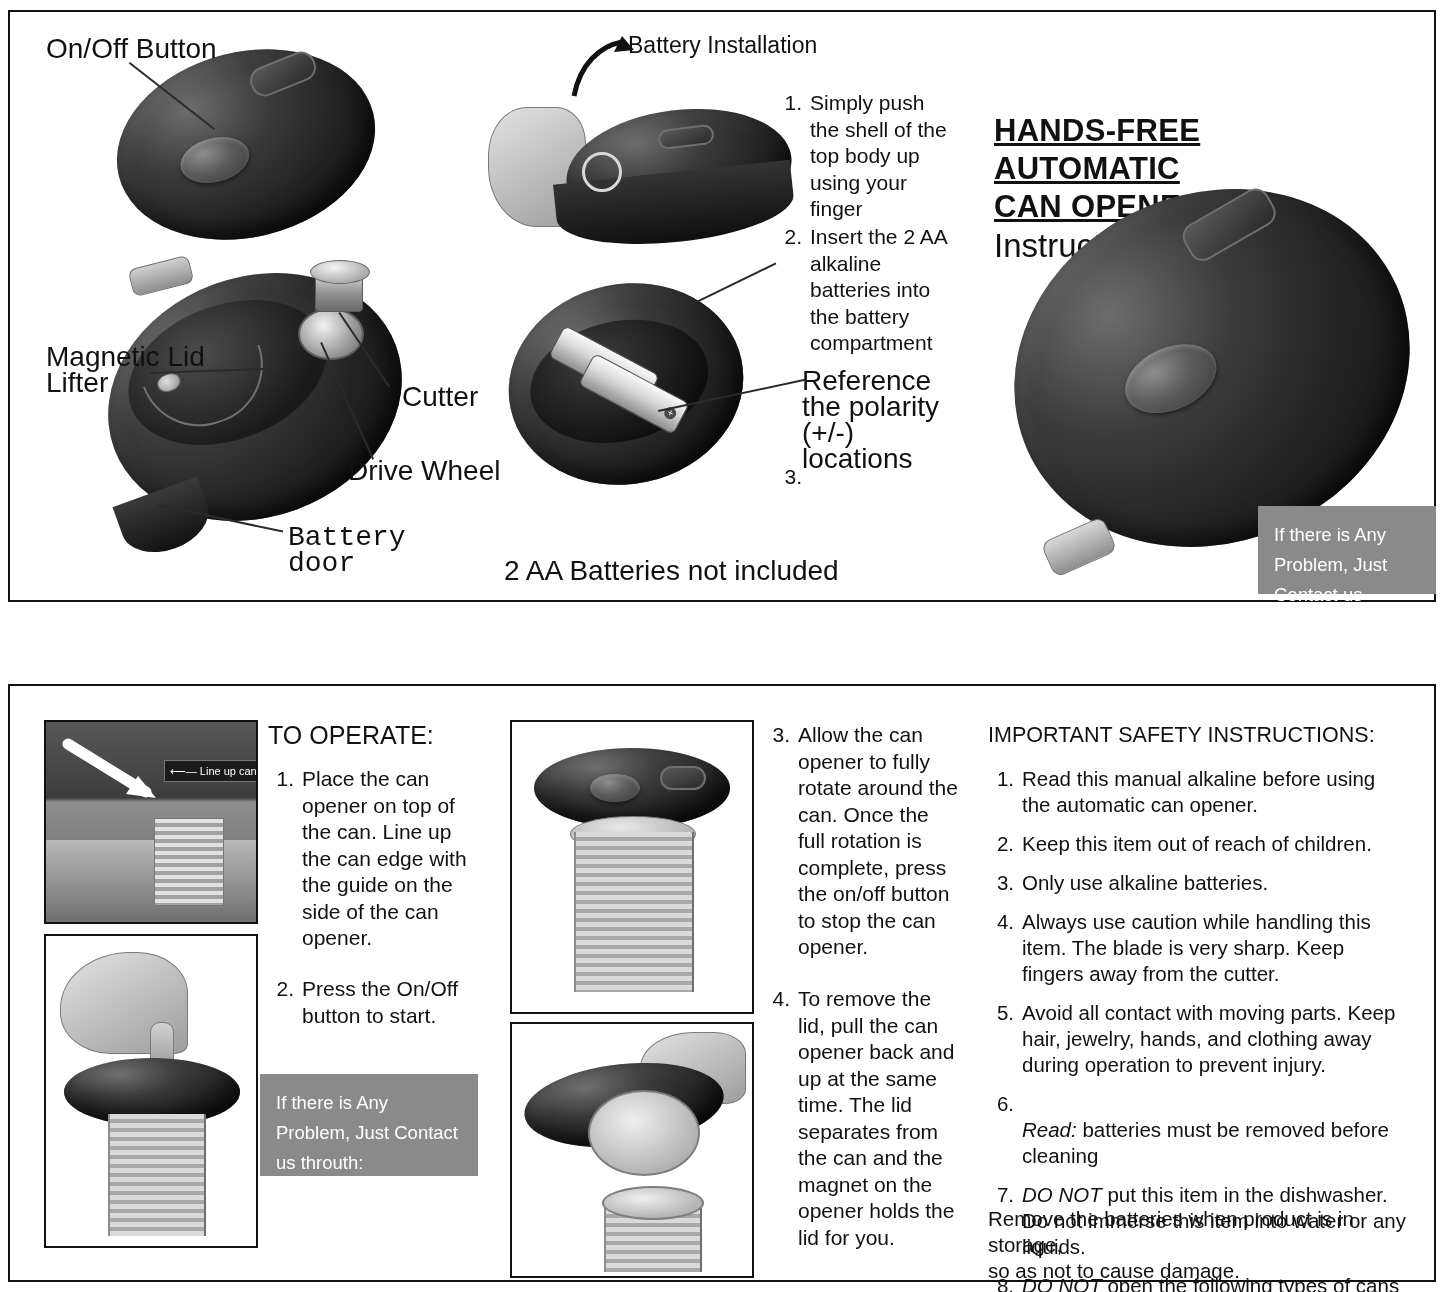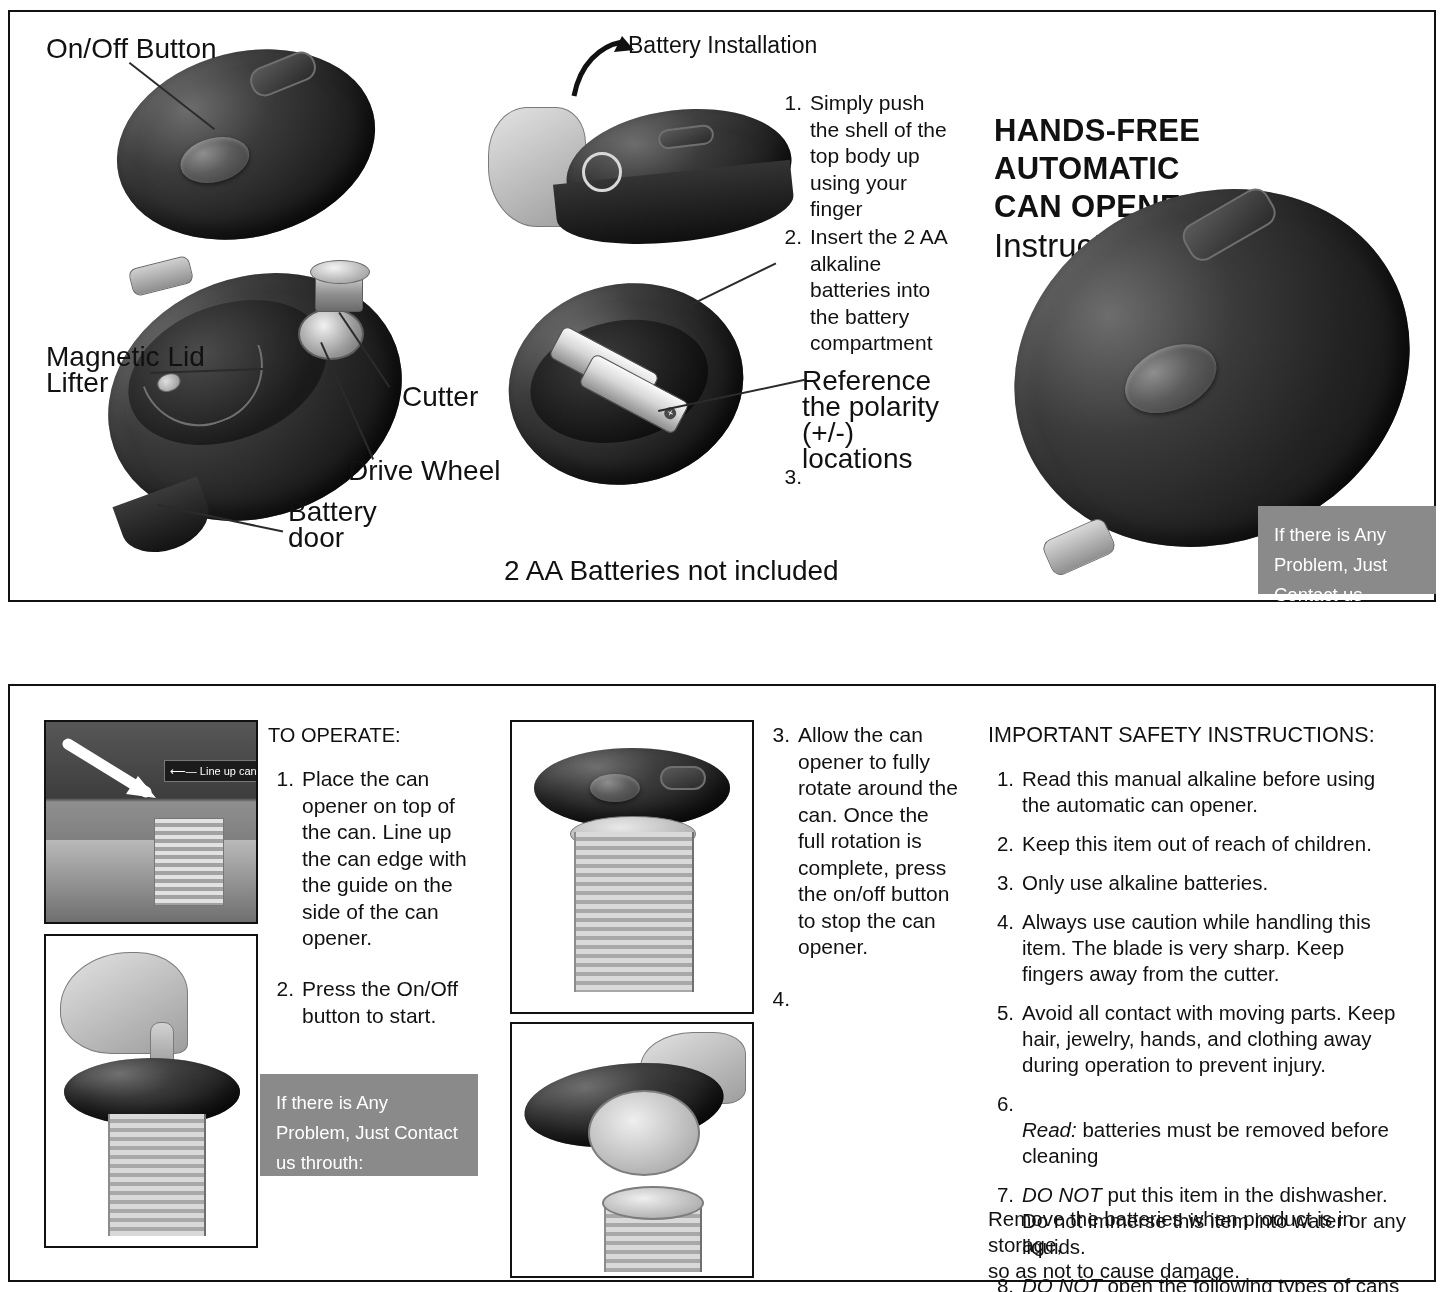--- a/index.html
+++ b/index.html
@@ -235,21 +235,21 @@
   <div class="lbl" style="left:36px; top:332px;">Magnetic Lid
 Lifter</div>
   <div class="leader" style="left:140px; top:360px; width:130px; transform:rotate(-2deg);"></div>
 
   <div class="lbl" style="left:392px; top:372px;">Cutter</div>
   <div class="leader" style="left:330px; top:300px; width:90px; transform:rotate(56deg);"></div>
 
   <div class="lbl" style="left:338px; top:446px;">Drive Wheel</div>
   <div class="leader" style="left:312px; top:330px; width:128px; transform:rotate(66deg);"></div>
 
-  <div class="lbl" style="left:278px; top:487px;">Battery
+  <div class="lbl" style="left:278px; top:513px;font-family:Liberation Mono, monospace;">Battery
 door</div>
   <div class="leader" style="left:148px; top:492px; width:128px; transform:rotate(12deg);"></div>
 
   <div class="lbl bold" style="left:618px; top:20px; font-size:23px;">Battery Installation</div>
   <svg class="arrow-svg" width="80" height="68" style="left:552px; top:22px;">
     <path d="M12 62 C 18 30, 38 12, 60 8" stroke="#111" stroke-width="5" fill="none"></path>
     <polygon points="60,2 72,16 52,18" fill="#111"></polygon>
   </svg>
 
   <div class="hand" style="left:478px; top:95px; width:96px; height:118px; border-radius:40% 30% 20% 50%;"></div>
@@ -288,21 +288,21 @@
   <div class="leader" style="left:672px; top:296px; width:104px; transform:rotate(-26deg);"></div>
 
   <ol class="steps" style="left:766px; top:452px; width:180px;">
     <li>
       <span class="num">3.</span>
     </li>
   </ol>
 
   <div class="lbl bold" style="left:494px; top:546px;">2 AA Batteries not included</div>
 
-  <div class="title-block" style="left:984px; top:100px;">
+  <div class="title-block" style="left:984px; top:100px;text-decoration:underline;">
     <div>HANDS-FREE</div>
     <div>AUTOMATIC</div>
     <div>CAN OPENER</div>
   </div>
   <div class="title-sub" style="left:984px; top:215px;">Instructions</div>
 
   <div class="opener" style="left:1000px; top:182px; width:404px; height:348px; transform:rotate(-24deg);">
     <div class="opener-vent" style="left:228px; top:30px; width:92px; height:36px; transform:rotate(-6deg);"></div>
     <div class="opener-btn" style="left:112px; top:136px; width:96px; height:62px;"></div>
   </div>
@@ -337,21 +337,21 @@
 
   <div class="photo" style="left:34px; top:248px; width:210px; height:310px; background:#fff; border-color:#111;">
     <div class="photo-inner" style="background:#fff;"></div>
     <div class="hand" style="left:14px; top:16px; width:126px; height:100px; border-radius:55% 40% 10% 40%;"></div>
     <div style="position:absolute; left:104px; top:86px; width:22px; height:46px; border-radius:10px;
                 background:linear-gradient(180deg,#d2d2d2,#9a9a9a); border:1px solid #7a7a7a;"></div>
     <div class="opener" style="left:18px; top:122px; width:176px; height:68px;"></div>
     <div class="can" style="left:62px; top:178px; width:94px; height:122px;"></div>
   </div>
 
-  <div class="lbl bold" style="left:258px; top:36px; font-size:20px;">TO OPERATE:</div>
+  <div class="lbl bold" style="left:258px; top:36px; font-size:25px;">TO OPERATE:</div>
 
   <ol class="steps" style="left:258px; top:80px; width:200px;">
     <li>
       <span class="num">1.</span>
       <span class="txt">Place the can opener on top of the can. Line up the can edge with the guide on the side of the can opener.</span>
     </li>
   </ol>
   <ol class="steps" style="left:258px; top:290px; width:200px;">
     <li>
       <span class="num">2.</span>
@@ -384,20 +384,21 @@
 
   <ol class="steps" style="left:754px; top:36px; width:196px;">
     <li>
       <span class="num">3.</span>
       <span class="txt">Allow the can opener to fully rotate around the can. Once the full rotation is complete, press the on/off button to stop the can opener.</span>
     </li>
   </ol>
   <ol class="steps" style="left:754px; top:300px; width:196px;">
     <li>
       <span class="num">4.</span>
+      <span class="txt">To remove the lid, pull the can opener back and up at the same time. The lid separates from the can and the magnet on the opener holds the lid for you.</span>
     </li>
   </ol>
 
   <div class="lbl bold" style="left:978px; top:36px; font-size:21.5px;">IMPORTANT SAFETY INSTRUCTIONS:</div>
 
   <ol class="steps safety" style="left:978px; top:80px; width:420px;">
     <li>
       <span class="num">1.</span>
       <span class="txt">Read this manual alkaline before using the automatic can opener.</span>
     </li>

